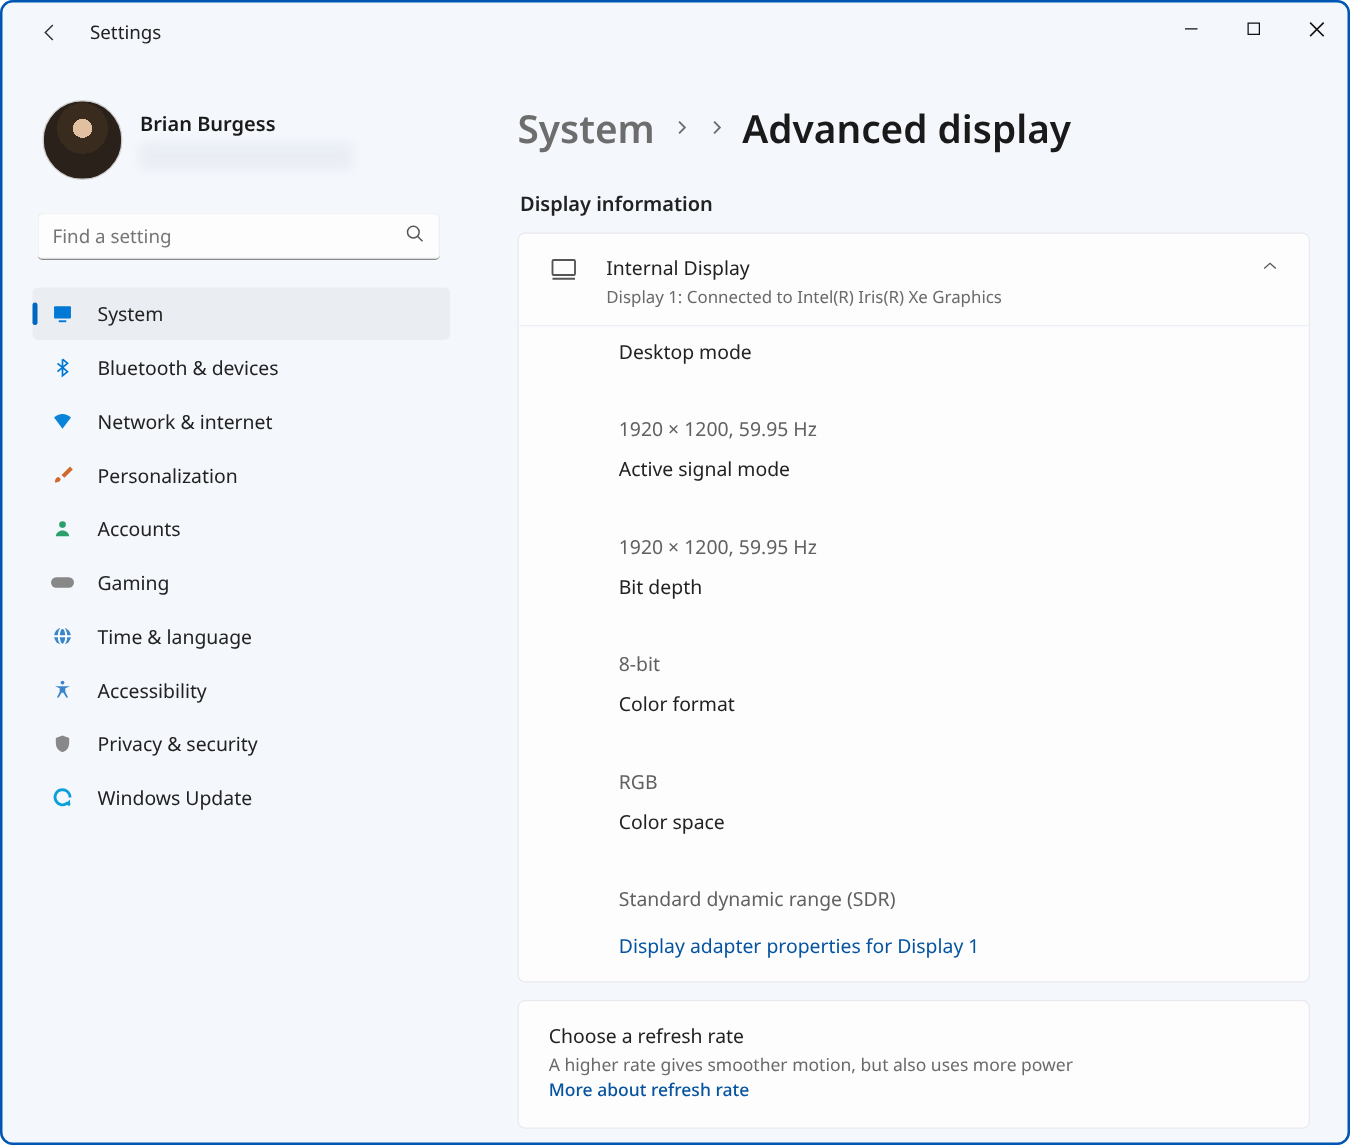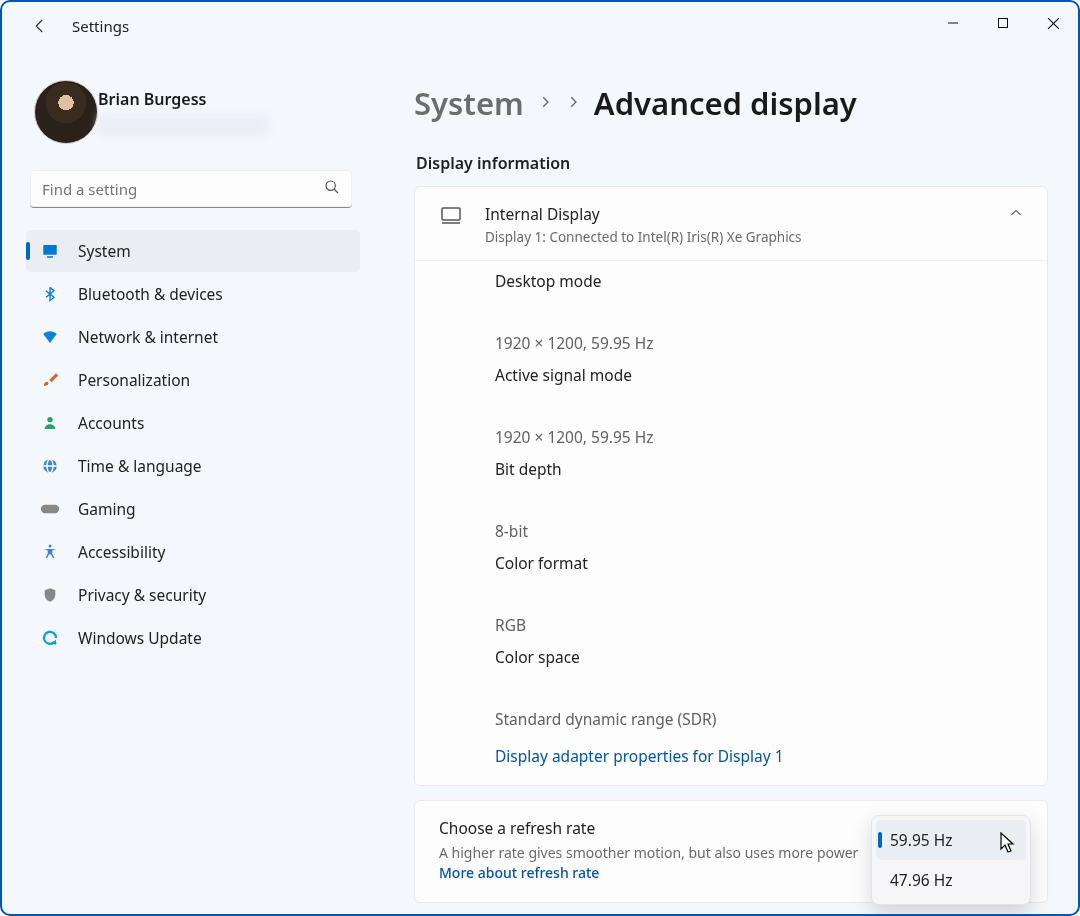--- a/index.html
+++ b/index.html
@@ -6,21 +6,21 @@
   body { width: 1080px; height: 916px; background: #fff; overflow: hidden; }
   .window { width: 1080px; height: 916px; border: 2px solid #0057b3; border-radius: 10px; background: #f4f7fc; position: relative; overflow: hidden; }
   .titlebar { height: 48px; display: flex; align-items: center; padding: 0 0 0 28px; }
   .back-btn { width: 20px; height: 20px; display:flex; align-items:center; justify-content:center; cursor:pointer; color:#333; }
   .title { margin-left: 22px; font-size: 15px; color:#222; }
   .win-controls { position:absolute; right:0; top:0; display:flex; height:42px; }
   .win-btn { width:50px; display:flex; align-items:center; justify-content:center; color:#111; cursor:pointer; }
 
   .body-area { display:flex; height: calc(100% - 48px); }
   .sidebar { width: 368px; padding: 12px 10px 0 24px; }
-  .profile { display:flex; align-items:center; padding: 18px 8px 24px 8px; }
+  .profile { display:flex; align-items:center; gap:14px; padding: 18px 8px 24px 8px; }
   .avatar { width:64px; height:64px; border-radius:50%; background: radial-gradient(circle at 50% 35%, #e0c0a0 15%, #3a2b1f 15% 40%, #2a211a 40%); border:1px solid #ccc; overflow:hidden; }
   .profile-name { font-size:16px; font-weight:600; color:#1a1a1a; }
   .profile-blur { width:170px; height:22px; background:linear-gradient(90deg,#e6eaf2,#e6eaf2); filter:blur(4px); border-radius:4px; margin-top:4px; opacity:.7; }
 
   .search { margin: 2px 8px 22px 4px; position:relative; }
   .search input { width:100%; height:38px; background:#fdfdfe; border:none; border-bottom:1.5px solid #8a8a8a; border-radius:5px 5px 4px 4px; padding:0 40px 0 12px; font-size:15px; color:#555; box-shadow: inset 0 0 0 1px rgba(0,0,0,.06); }
   .search-icon { position:absolute; right:12px; top:50%; transform:translateY(-50%); color:#555; }
 
   .nav { display:flex; flex-direction:column; gap:1px; }
   .nav-item { display:flex; align-items:center; gap:18px; height:42px; padding:0 14px; border-radius:5px; font-size:15.5px; color:#222; cursor:pointer; }
@@ -156,36 +156,36 @@
           <div class="nav-item">
             <span class="nav-icon" style="color:#2aa06a">
               <svg width="16" height="18" viewBox="0 0 24 24" fill="currentColor">
                 <circle cx="12" cy="7" r="4"></circle>
                 <path d="M4 21c0-4 4-7 8-7s8 3 8 7z"></path>
               </svg>
             </span>
             <span>Accounts</span>
           </div>
           <div class="nav-item">
+            <span class="nav-icon" style="color:#888">
+              <svg width="20" height="14" viewBox="0 0 24 14" fill="currentColor">
+                <rect x="1" y="2" width="22" height="10" rx="5"></rect>
+              </svg>
+            </span>
+            <span>Gaming</span>
+          </div>
+          <div class="nav-item">
             <span class="nav-icon" style="color:#3a86c8">
               <svg width="18" height="18" viewBox="0 0 24 24" fill="none" stroke="currentColor" stroke-width="2">
                 <circle cx="12" cy="12" r="9" fill="currentColor" stroke="none"></circle>
                 <ellipse cx="12" cy="12" rx="4" ry="9" fill="none" stroke="white"></ellipse>
                 <line x1="3" y1="12" x2="21" y2="12" stroke="white"></line>
               </svg>
             </span>
             <span>Time &amp; language</span>
-          </div>
-          <div class="nav-item">
-            <span class="nav-icon" style="color:#888">
-              <svg width="20" height="14" viewBox="0 0 24 14" fill="currentColor">
-                <rect x="1" y="2" width="22" height="10" rx="5"></rect>
-              </svg>
-            </span>
-            <span>Gaming</span>
           </div>
           <div class="nav-item">
             <span class="nav-icon" style="color:#3a86c8">
               <svg width="18" height="18" viewBox="0 0 24 24" fill="currentColor">
                 <circle cx="12" cy="4" r="2"></circle>
                 <path d="M4 8h16l-5 2v4l3 6h-2l-3-5h-2l-3 5H6l3-6v-4z"></path>
               </svg>
             </span>
             <span>Accessibility</span>
           </div>
@@ -263,31 +263,20 @@
             </div>
           <div class="link adapter-link">Display adapter properties for Display 1</div>
         </div>
       </div>
 
       <div class="card refresh-card">
         <div class="t1">Choose a refresh rate</div>
         <div class="t2">
           <span>A higher rate gives smoother motion, but also uses more power  </span><span class="link">More about refresh rate</span>
         </div>
-        <div class="popup">
-          <div class="opt sel hover">
-            <span>59.95 Hz</span>
-            <span class="cursor-ptr"><svg width="16" height="22" viewBox="0 0 16 22">
-                  <path d="M1 1 L1 17 L5 13 L8 20 L11 19 L8 12 L13 12 Z" fill="white" stroke="black" stroke-width="1.2"></path>
-                </svg></span>
-          </div>
-          <div class="opt">
-            <span>47.96 Hz</span>
-          </div>
-        </div>
       </div>
 
       <div class="help-row">
         <span class="help-icon">
             <svg width="20" height="20" viewBox="0 0 24 24" fill="none" stroke="currentColor" stroke-width="1.6">
               <path d="M4 4h14v11H9l-5 4z"></path>
               <circle cx="14" cy="8" r="1" fill="currentColor" stroke="none"></circle>
               <path d="M16 5c2 .5 2 3 0 3.5"></path>
             </svg>
           </span>

